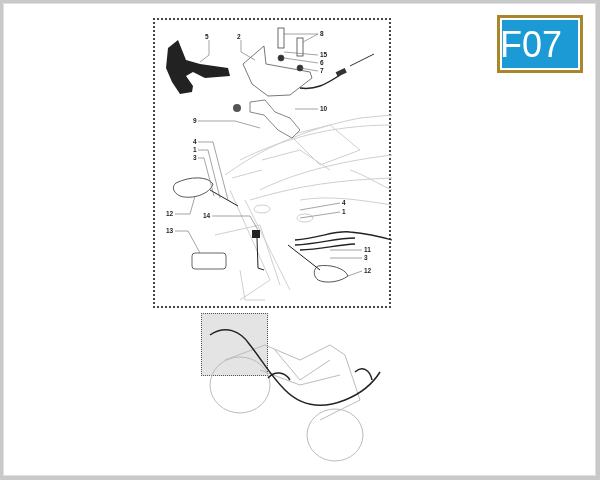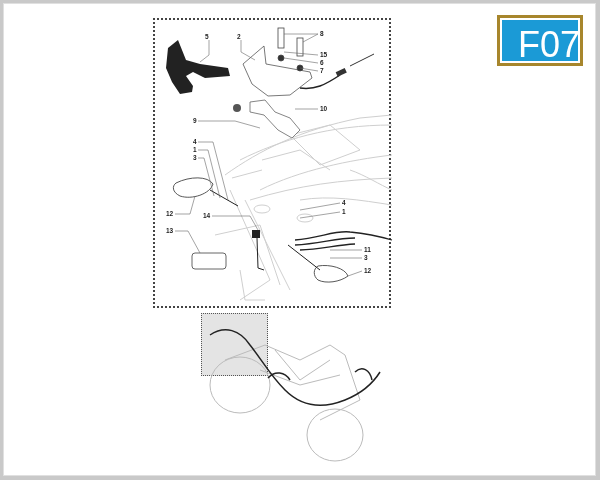--- a/index.html
+++ b/index.html
@@ -1,19 +1,19 @@
 <!DOCTYPE html>
 <html><head>
 <meta charset="utf-8">
 <style>
   html, body { margin:0; padding:0; }
   body { width:600px; height:480px; background:#c9c9c9; font-family:"Liberation Sans", sans-serif; position:relative; overflow:hidden; }
   .frame { position:absolute; left:3px; top:3px; width:591px; height:471px; background:#fff; border:1px solid #e0e0e0; }
   .frame-inner { position:absolute; left:0; top:0; right:0; bottom:0; }
-  .badge { position:absolute; left:497px; top:15px; width:86px; height:51px; background:#1b9ad6; border:3px solid #a7862c; box-sizing:border-box; color:#fff; font-size:36px; line-height:54px; text-align:right; letter-spacing:0px; box-shadow:inset 0 0 0 2px #fff; }
+  .badge { position:absolute; left:497px; top:15px; width:86px; height:58px; background:#1b9ad6; border:3px solid #a7862c; box-sizing:border-box; color:#fff; font-size:36px; line-height:54px; text-align:left; letter-spacing:0px; box-shadow:inset 0 0 0 2px #fff; }
   .dashed-box { position:absolute; left:153px; top:18px; width:238px; height:290px; border:2px dotted #444; box-sizing:border-box; }
   .inset-box { position:absolute; left:201px; top:313px; width:67px; height:63px; border:1.5px dotted #555; background:#e4e4e4; box-sizing:border-box; }
   svg.diagram { position:absolute; left:0; top:0; }
   .callout { position:absolute; font-size:6.5px; font-weight:bold; color:#222; line-height:7px; }
 </style>
 </head>
 <body>
 
 <div class="frame">
   <div class="frame-inner">

